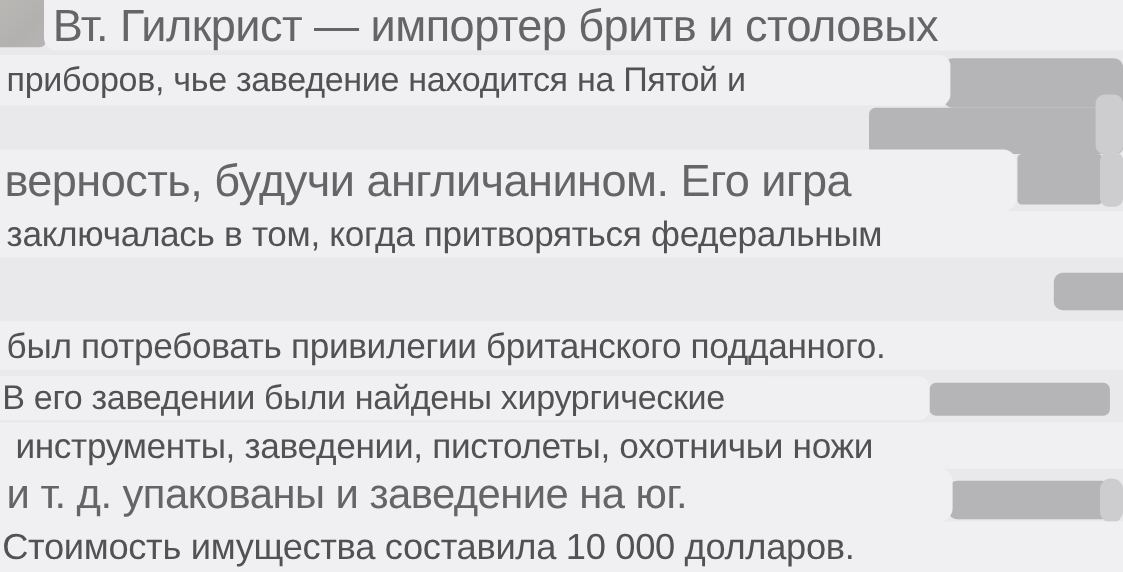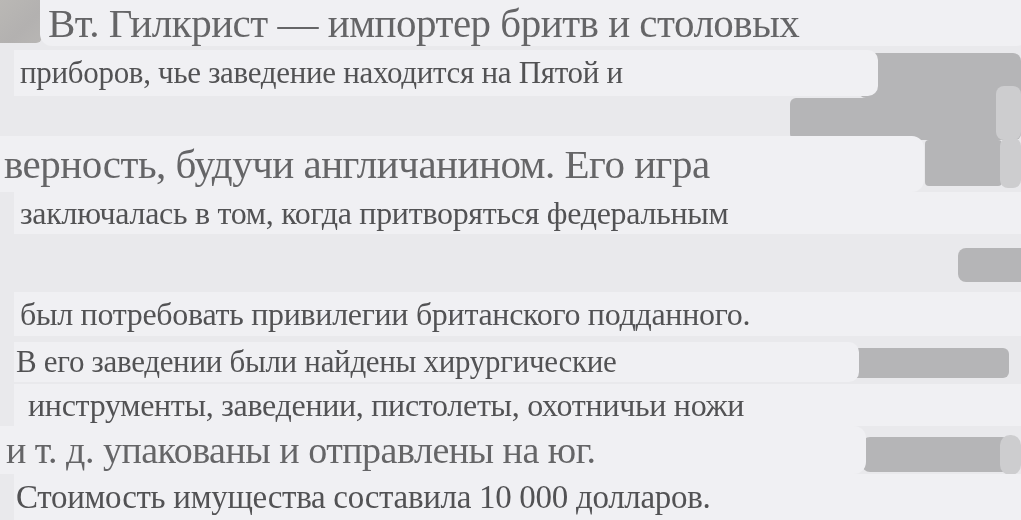--- a/index.html
+++ b/index.html
@@ -1,35 +1,35 @@
 <!DOCTYPE html>
 <html><head>
 <meta charset="utf-8">
 <style>
   html,body{margin:0;padding:0;}
   #screen{
     position:relative;
     width:1021px;height:520px;
     background:#e9e9ec;
     overflow:hidden;
-    font-family:Liberation Serif, serif;
+    font-family:Liberation Sans, sans-serif;
   }
   
   .line-box{
     position:absolute;
     background:#f0f0f3;
     border-radius:12px;
     display:flex;
     align-items:center;
     white-space:nowrap;
     z-index:2;
   }
   .line-text{display:block;}
   .t-large{color:#656567;letter-spacing:-0.5px;}
-  .t-small{color:#525254;letter-spacing:-0.3px;margin-left:14px;}
+  .t-small{color:#525254;letter-spacing:-0.3px;}
 
   .l1 {left:40px; top:0;    width:981px;  height:46px; font-size:41px; padding-left:8px;  border-radius:0 0 12px 12px;}
   .l2 {left:0;    top:50px; width:858px;  height:46px; font-size:31px; padding-left:6px;  border-radius:0 10px 10px 0;}
   .l3 {left:0;    top:96px; width:790px;  height:40px; font-size:31px; padding-left:2px;  border-radius:0 10px 10px 0;}
   .l4 {left:0;    top:136px;width:920px;  height:56px; font-size:41px; padding-left:4px;  border-radius:0 12px 12px 0;}
   .l5 {left:0;    top:192px;width:1021px; height:42px; font-size:32px; padding-left:6px;  border-radius:0;}
   .l6 {left:0;    top:236px;width:958px;  height:56px; font-size:37px; padding-left:8px;  border-radius:0 12px 12px 0;}
   .l7 {left:0;    top:292px;width:1021px; height:44px; font-size:32px; padding-left:6px;  border-radius:0;}
   .l8 {left:0;    top:342px;width:843px;  height:40px; font-size:31px; padding-left:2px;  border-radius:0 10px 10px 0;}
   .l9 {left:0;    top:384px;width:1021px; height:42px; font-size:32px; padding-left:14px; border-radius:0;}
@@ -86,19 +86,19 @@
   <div class="line-box l7 t-small">
     <span class="line-text">был потребовать привилегии британского подданного.</span>
   </div>
   <div class="line-box l8 t-small">
     <span class="line-text">В его заведении были найдены хирургические</span>
   </div>
   <div class="line-box l9 t-small">
     <span class="line-text">инструменты, заведении, пистолеты, охотничьи ножи</span>
   </div>
   <div class="line-box l10 t-large">
-    <span class="line-text">и т. д. упакованы и отправлены на юг.</span>
+    <span class="line-text">и т. д. упакованы и заведение на юг.</span>
   </div>
   <div class="line-box l11 t-small">
     <span class="line-text">Стоимость имущества составила 10 000 долларов.</span>
   </div>
 
 </div>
 
 </body></html>

